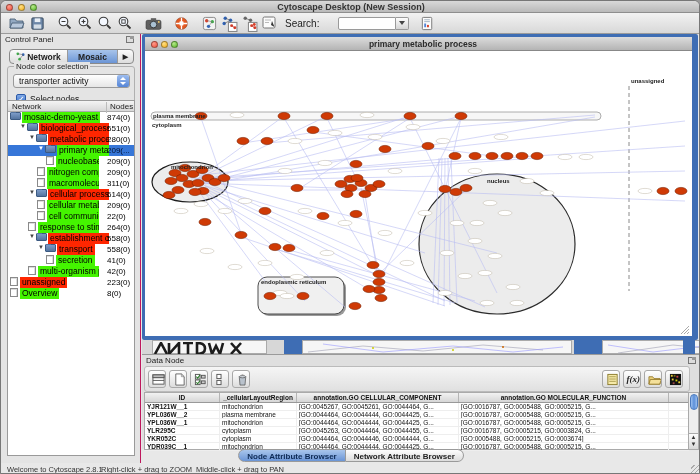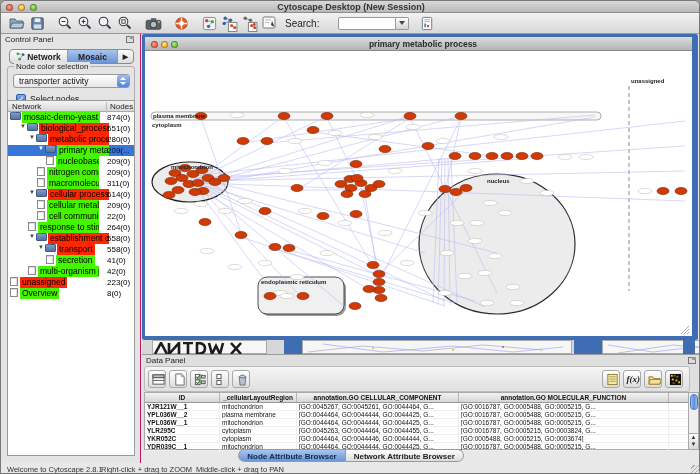--- a/index.html
+++ b/index.html
@@ -583,21 +583,21 @@
       <svg width="220" height="13" viewBox="0 0 220 13">
           <polyline points="5,3 50,10 100,4 160,10 210,4" fill="none" stroke="#99f" stroke-width=".6"></polyline>
           <polyline points="15,11 70,3 130,9 190,3" fill="none" stroke="#aab" stroke-width=".7"></polyline>
           <circle cx="100" cy="7" r="1" fill="#cc0"></circle>
         </svg>
     </div>
     <div class="bluebar" style="left:541px;width:12px;"></div>
   </div>
 
   <div class="dpanel">
-    <span class="panel-title">Data Panel</span>
+    <span class="panel-title">Data Node</span>
     <div class="float-ico" style="right:5px;"></div>
     <div class="dp-toolbar">
       <div class="dbtn">
           <svg width="13" height="13" viewBox="0 0 14 14">
             <rect x="1" y="2" width="12" height="10" fill="#fff" stroke="#555"></rect>
             <line x1="1" y1="5" x2="13" y2="5" stroke="#555"></line>
             <line x1="1" y1="8" x2="13" y2="8" stroke="#555"></line>
             <rect x="1" y="2" width="12" height="3" fill="#bbb" stroke="#555"></rect>
           </svg>
         </div>

